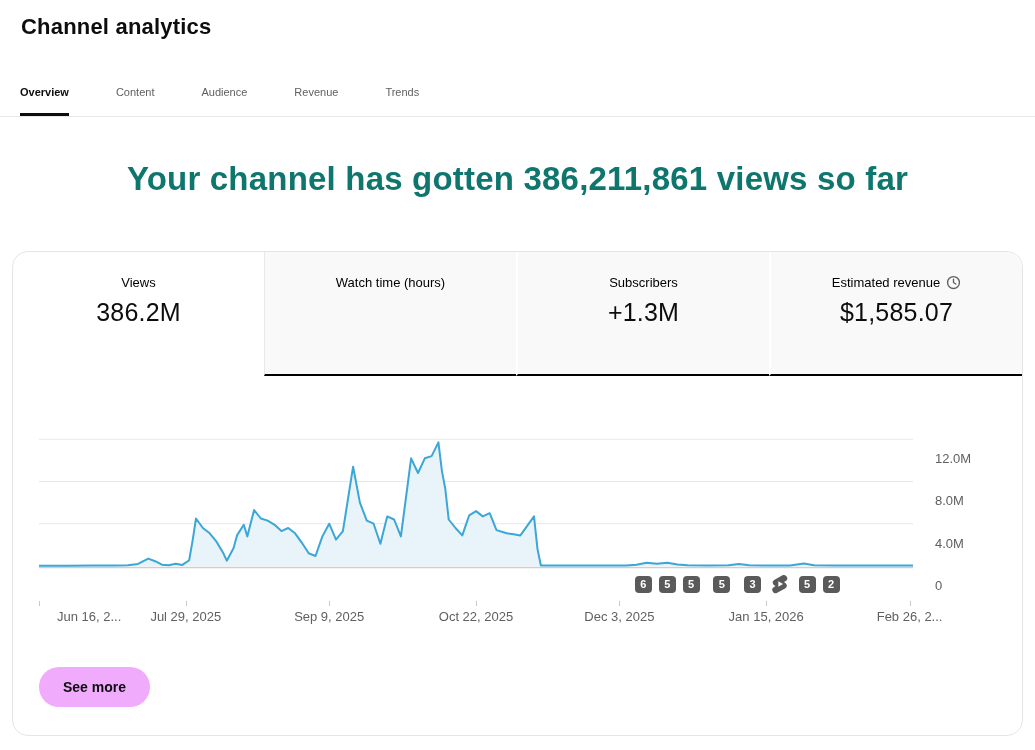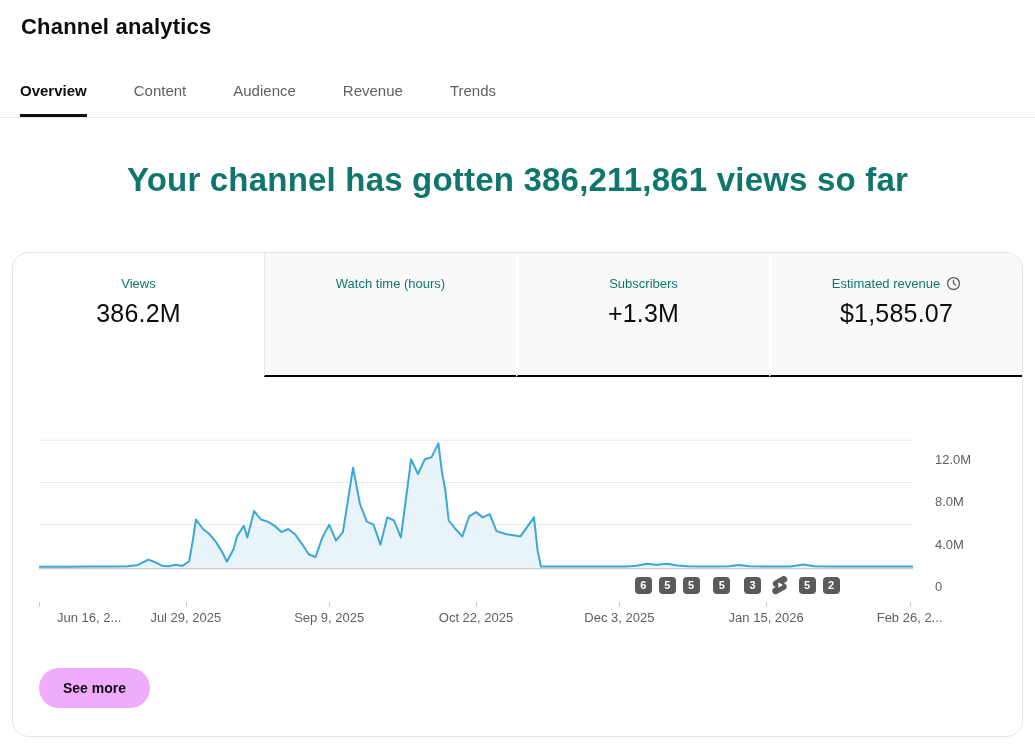--- a/index.html
+++ b/index.html
@@ -1,35 +1,35 @@
 <!DOCTYPE html>
 <html><head>
 <meta charset="utf-8">
 <style>
   * { margin:0; padding:0; box-sizing:border-box; }
   html,body { width:1035px; height:750px; background:#fff; font-family:"Liberation Sans", sans-serif; overflow:hidden; }
 
   .page-title { font-size:22px; font-weight:bold; color:#0d0d0d; margin:14px 0 0 21px; letter-spacing:.2px; }
 
   .top-nav { margin-top:42px; padding-left:20px; border-bottom:1px solid #e8e8e8; }
-  .top-tab { display:inline-block; margin-right:47px; padding-bottom:15px; font-size:15px; color:#606060;
+  .top-tab { display:inline-block; margin-right:47px; padding-bottom:15px; font-size:11px; color:#606060;
              border-bottom:3px solid transparent; cursor:pointer; }
   .top-tab.active { color:#0d0d0d; font-weight:bold; border-bottom-color:#0d0d0d; }
 
   .headline { text-align:center; font-size:33px; font-weight:bold; color:#0f766e; margin-top:43px; letter-spacing:.2px; }
 
   .card { width:1011px; height:485px; margin:53px 12px 0 12px; border:1px solid #e5e5e5; border-radius:16px;
           overflow:hidden; background:#fff; }
 
   .metric-row { display:flex; height:124px; }
   .metric-card { flex:1; text-align:center; padding-top:21px; cursor:pointer; }
   .metric-card.inactive { background:#f9f9f9; border-bottom:2px solid #000000;text-align:center; }
   .metric-card.sep-thin { border-left:1px solid #e8e8e8; }
   .metric-card.sep-white { border-left:2px solid #fff; }
-  .metric-label { font-size:13px; color:#0f766e; display:inline-flex; align-items:center; gap:6px; }
+  .metric-label { font-size:13px; color:#000000; display:inline-flex; align-items:center; gap:6px; }
   .metric-value { font-size:25px; color:#0d0d0d; margin-top:7px; letter-spacing:.2px; }
 
   .chart-wrap { position:relative; margin-top:40px; height:215px; }
   .chart-svg { position:absolute; left:26px; top:0; }
   .y-label { position:absolute; left:922px; font-size:13px; color:#606060;margin-top:20px; }
   .x-tick { position:absolute; top:185px; width:1px; height:5px; background:#c9c9c9; }
   .x-label { position:absolute; top:193px; font-size:13px; color:#606060; white-space:nowrap; }
   .x-label.centered { transform:translateX(-50%); }
   .marker-badge { position:absolute; top:160px; width:17px; height:17px; background:#5a5a5a; border-radius:4px;
                   color:#fff; font-size:11px; font-weight:bold; line-height:17px; text-align:center; cursor:pointer; }

